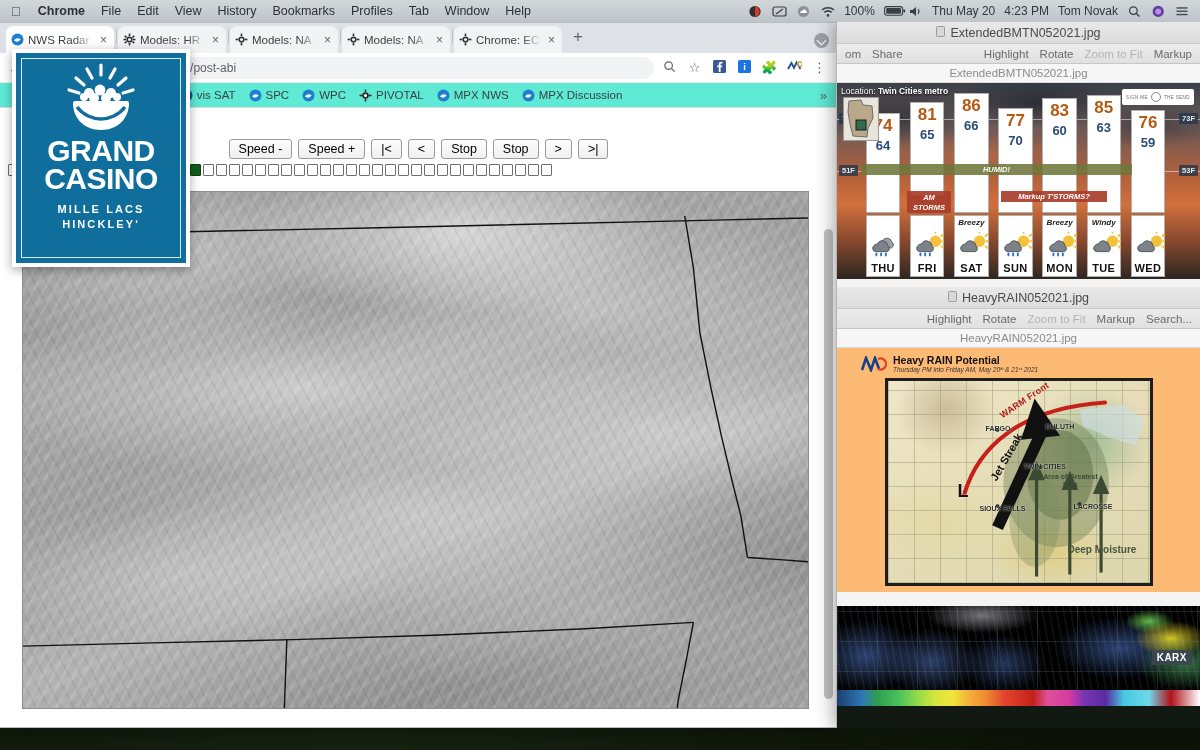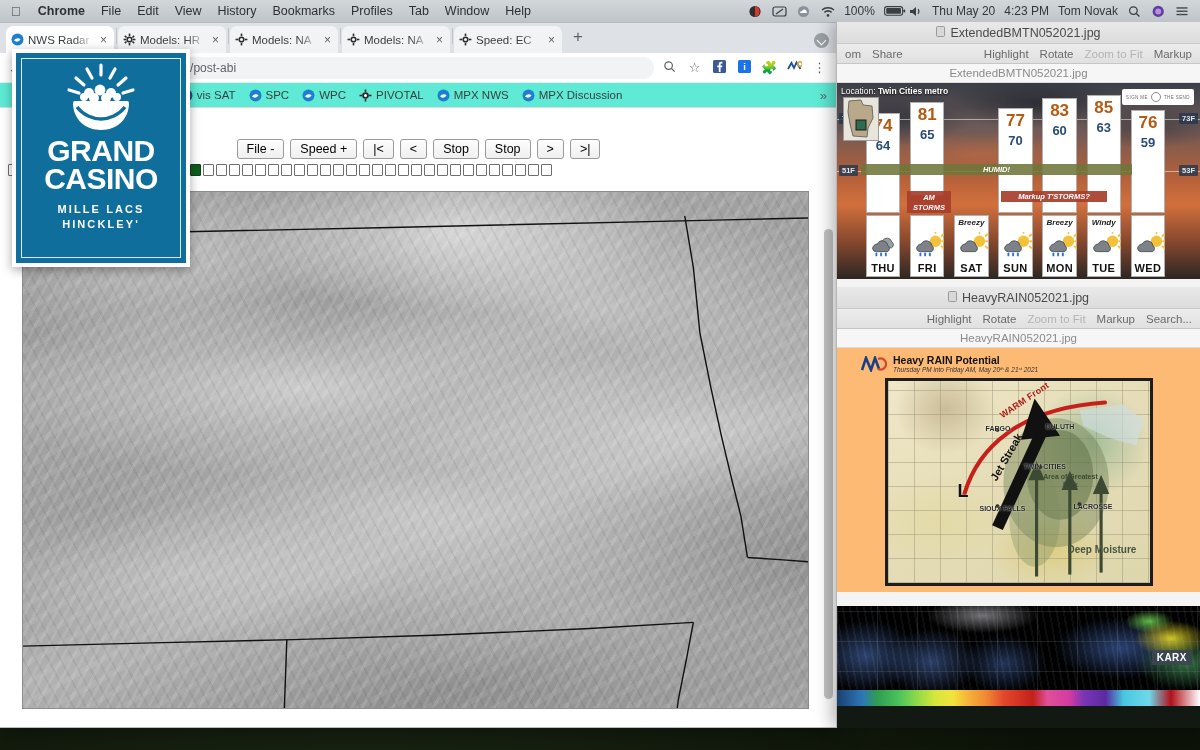--- a/index.html
+++ b/index.html
@@ -539,21 +539,21 @@
             <g fill="#2b2b2b">
               <circle cx="6.5" cy="6.5" r="3.1"></circle>
               <rect x="5.7" y=".6" width="1.6" height="2.4"></rect>
               <rect x="5.7" y="10" width="1.6" height="2.4"></rect>
               <rect x=".6" y="5.7" width="2.4" height="1.6"></rect>
               <rect x="10" y="5.7" width="2.4" height="1.6"></rect>
             </g>
             <circle cx="6.5" cy="6.5" r="1.5" fill="#f1f3f4"></circle>
           </svg>
       </span>
-      <span class="tlabel">Speed: EC</span>
+      <span class="tlabel">Chrome: EC</span>
       <span class="tclose">×</span>
     </div>
     <div id="newtab">+</div>
     <div class="ts-right">
       <span class="circ-ic"></span>
     </div>
   </div>
 
   <div id="omnirow">
     <span class="nav-ic">←</span>
@@ -655,21 +655,21 @@
             <circle cx="6.5" cy="6.5" r="6" fill="#1c7fd0"></circle>
             <path d="M3 7.5c1.6-2.4 4.6-3 6.6-1.2-1.4 2.6-4.6 3.1-6.6 1.2z" fill="#fff"></path>
           </svg></span>
       <span>MPX Discussion</span>
     </span>
     <span id="bm-more">»</span>
   </div>
 
   <div id="page">
     <div id="anim-controls">
-      <span class="ctl-btn">File -</span>
+      <span class="ctl-btn">Speed -</span>
       <span class="ctl-btn">Speed +</span>
       <span class="ctl-btn">|&lt;</span>
       <span class="ctl-btn">&lt;</span>
       <span class="ctl-btn">Stop</span>
       <span class="ctl-btn">Stop</span>
       <span class="ctl-btn">&gt;</span>
       <span class="ctl-btn">&gt;|</span>
     </div>
     <div id="frame-row">
         <span class="fbox"></span>
@@ -860,20 +860,24 @@
                 <g fill="#2f6fd0">
                   <rect x="10" y="21" width="2" height="4" rx="1"></rect>
                   <rect x="15" y="21" width="2" height="4" rx="1"></rect>
                   <rect x="20" y="21" width="2" height="4" rx="1"></rect>
                 </g>
               </svg></span>
             <span class="fc-dayname">FRI</span>
           </div>
         </div>
         <div class="fc-col">
+          <div class="fc-bar" style="top: 10px; height: 120px;">
+            <span class="fc-hi">86</span>
+            <span class="fc-lo">66</span>
+          </div>
           <div class="fc-day-card">
             <span class="fc-wind-label">Breezy</span>
             <span><svg class="wx-ico" viewBox="0 0 36 26">
                 <circle cx="27" cy="9" r="6" fill="#f4c23a"></circle>
                 <g stroke="#f4c23a" stroke-width="2" stroke-linecap="round">
                   <path d="M27 0v-0"></path>
                   <path d="M33.5 3.5l1.6-1.6"></path>
                   <path d="M34 9h1.8"></path>
                   <path d="M33.5 14.5l1.6 1.6"></path>
                 </g>

